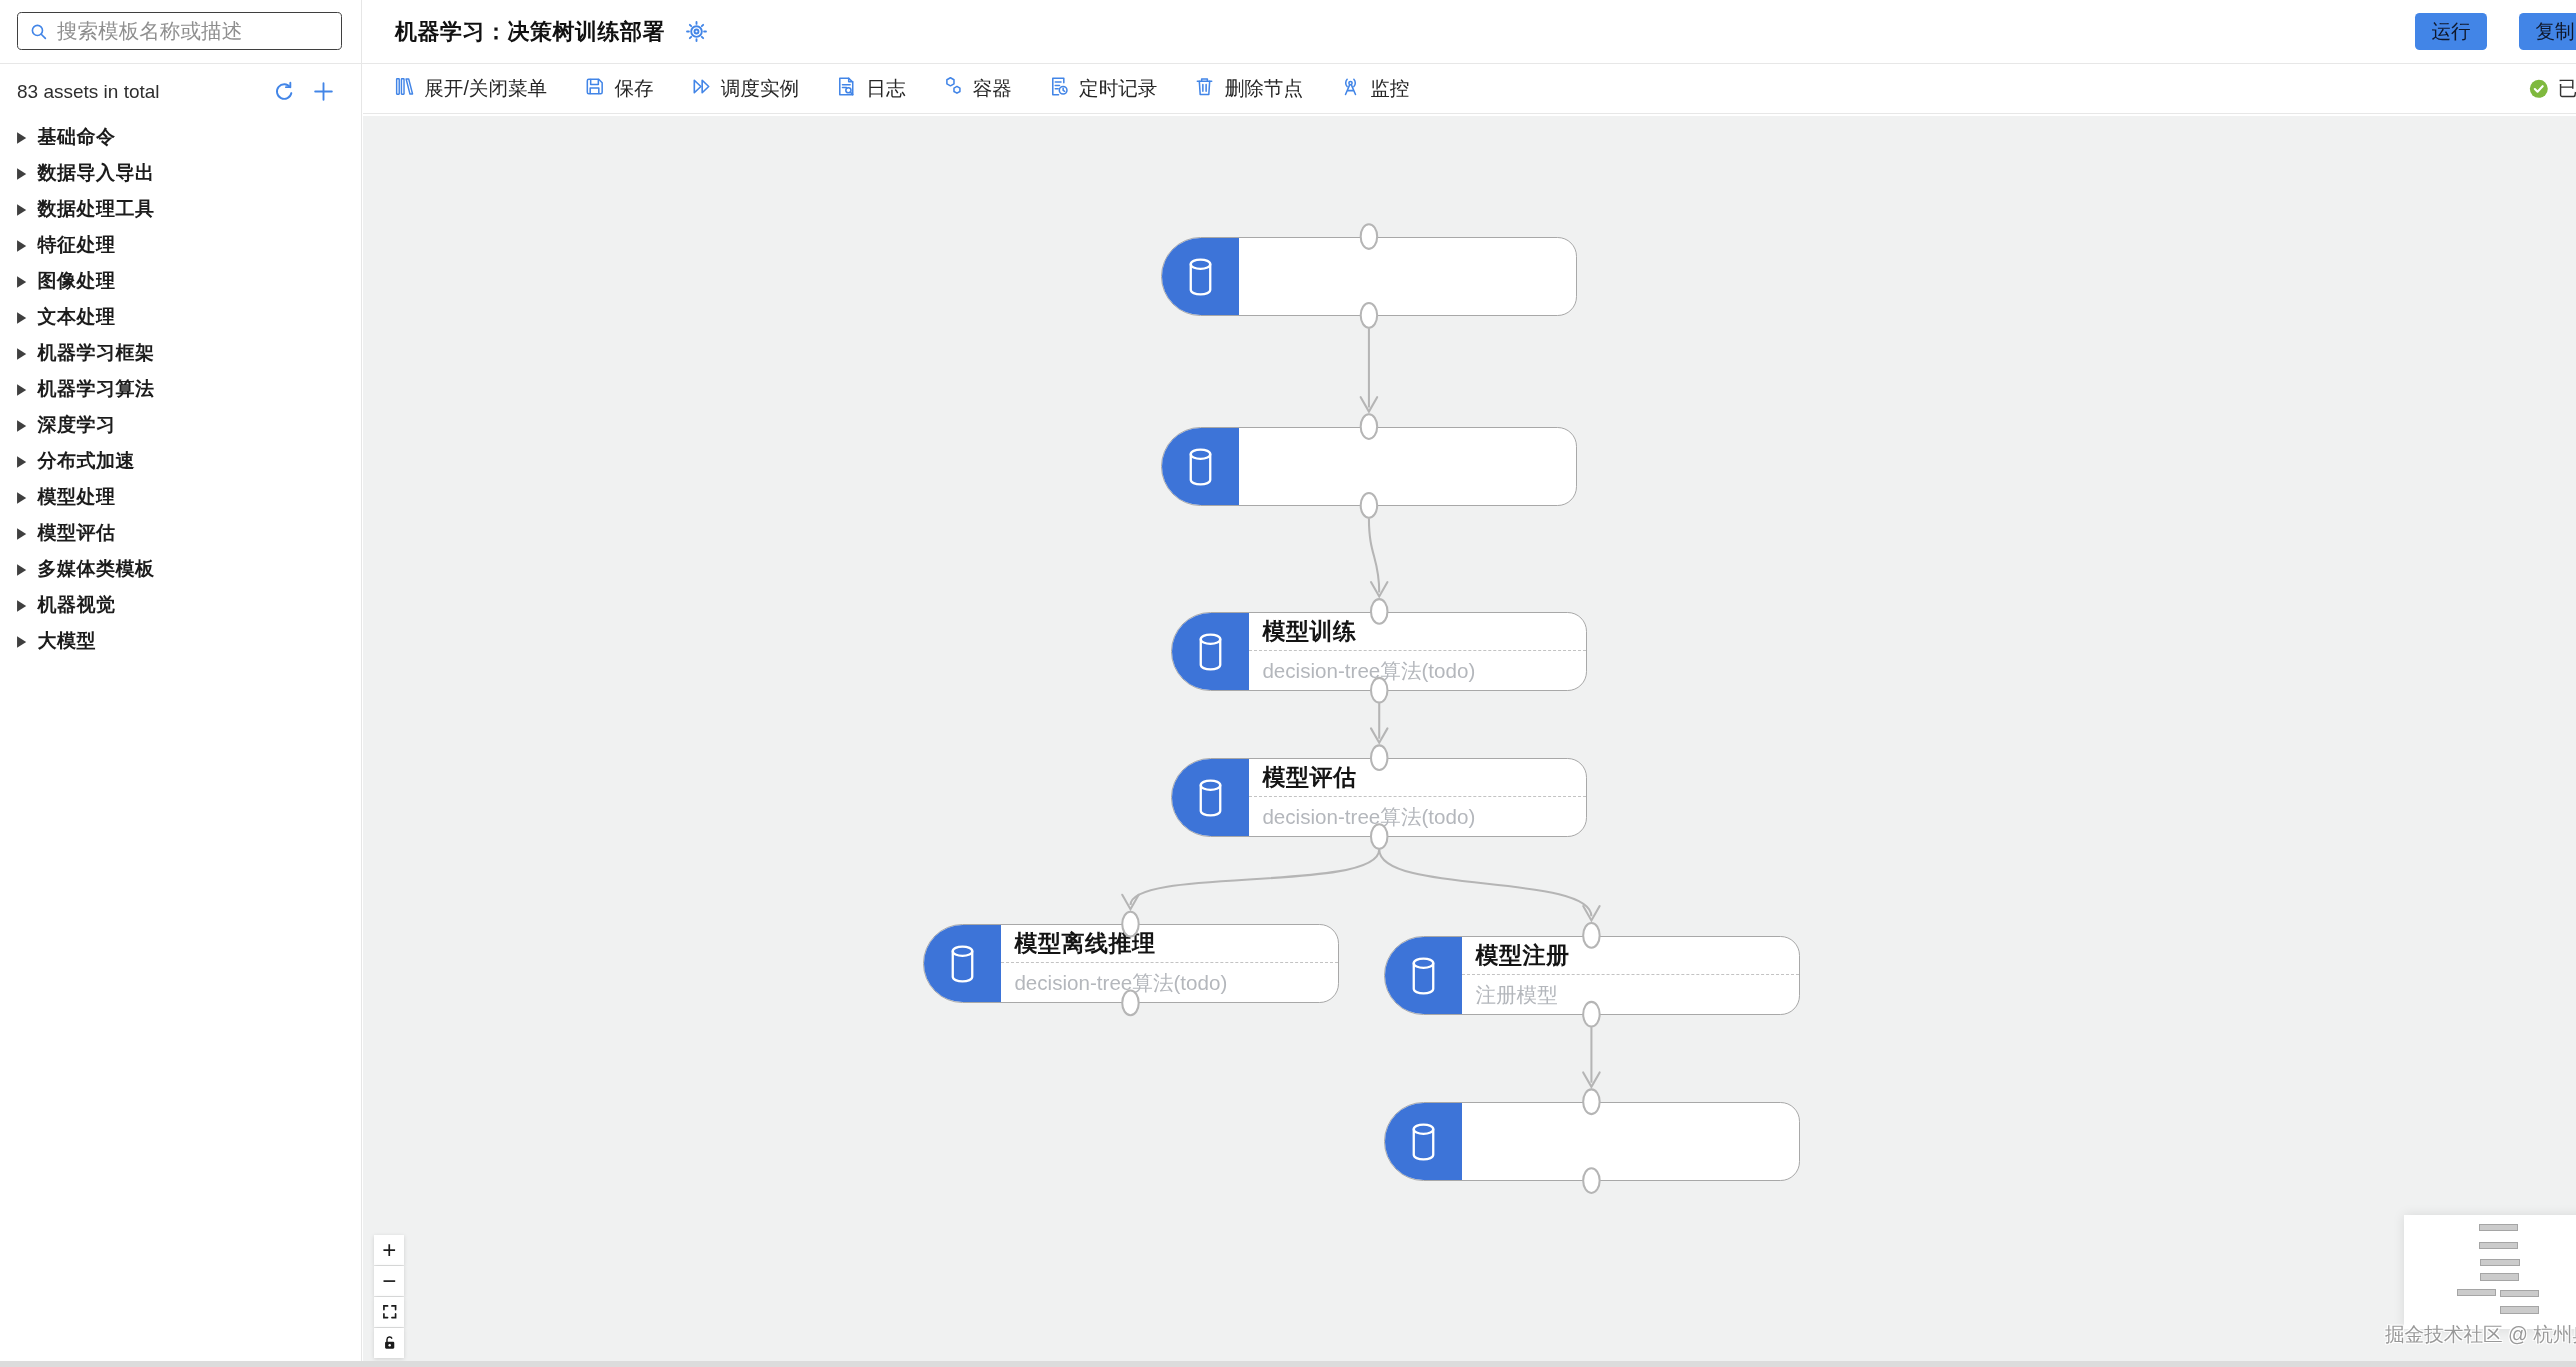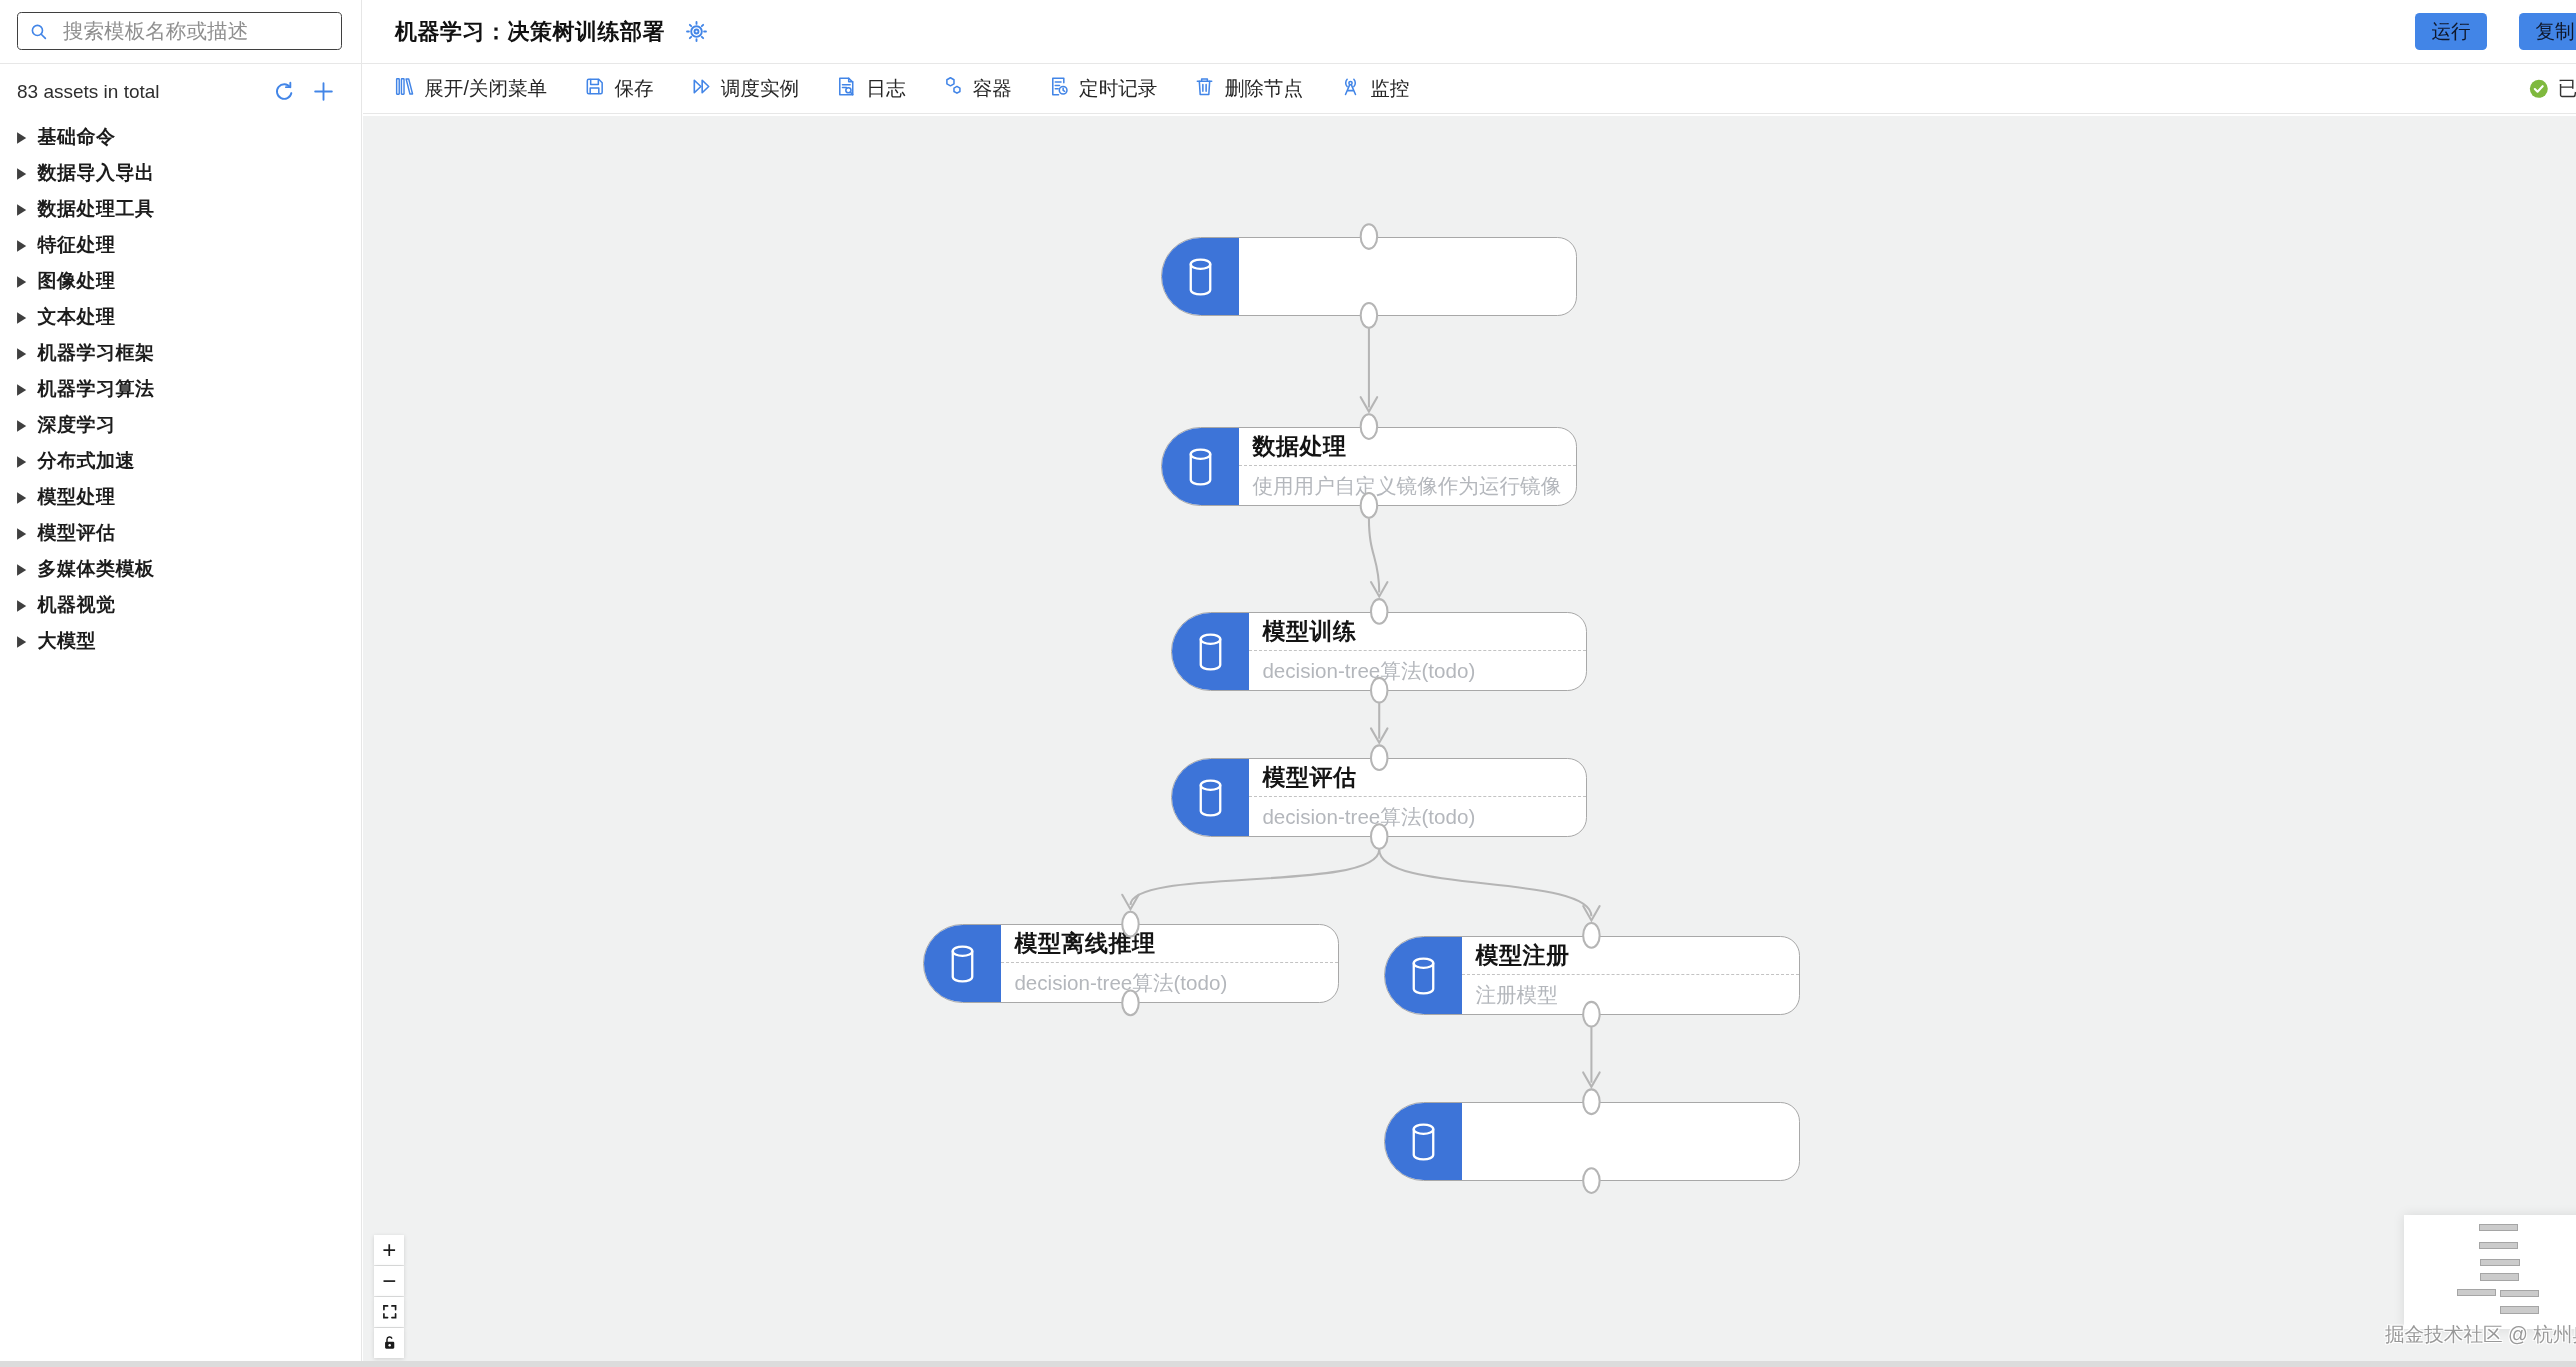--- a/index.html
+++ b/index.html
@@ -9,21 +9,21 @@
     font-family:"Liberation Sans", sans-serif; background:#fff;
   }
   
   #sidebar {
     position:absolute; left:0; top:0; width:362px; height:1367px;
     background:#fff; border-right:1px solid #e6e6e6; z-index:10;
   }
   #search-box {
     position:absolute; left:17px; top:12.4px; width:325px; height:38px;
     border:1.5px solid #3f3f3f; border-radius:4.6px; background:#fff;
-    display:flex; align-items:center; padding:0 10.3px; gap:13px;
+    display:flex; align-items:center; padding:0 10.3px; gap:7px;
   }
   #search-box input {
     border:none; outline:none; flex:1; font-size:20.6px; color:#333;
     font-family:"Liberation Sans", sans-serif; background:transparent;
   }
   #search-box input::placeholder { color:#8f8f8f; }
   #assets-row {
     position:absolute; left:0; top:64px; width:100%; height:55px;
     display:flex; align-items:center; padding:0 25px 0 17px; gap:14.4px;
   }
@@ -314,25 +314,20 @@
               <path d="M9 14v50a19 9 0 0 0 38 0V14"></path>
             </svg>
           </div>
         </div>
         <div class="node" style="left: 798px; top: 311px; width: 416px; height: 79px;">
           <div class="node-blue">
             <svg width="29" height="40" viewBox="0 0 56 78" fill="none" stroke="#fff" stroke-width="4.5" stroke-linecap="round">
               <ellipse cx="28" cy="14" rx="19" ry="9"></ellipse>
               <path d="M9 14v50a19 9 0 0 0 38 0V14"></path>
             </svg>
-          </div>
-          <div class="node-body">
-            <div class="node-title">数据处理</div>
-            <div class="node-divider"></div>
-            <div class="node-sub">使用用户自定义镜像作为运行镜像</div>
           </div>
         </div>
         <div class="node" style="left: 808px; top: 496px; width: 416px; height: 79px;">
           <div class="node-blue">
             <svg width="29" height="40" viewBox="0 0 56 78" fill="none" stroke="#fff" stroke-width="4.5" stroke-linecap="round">
               <ellipse cx="28" cy="14" rx="19" ry="9"></ellipse>
               <path d="M9 14v50a19 9 0 0 0 38 0V14"></path>
             </svg>
           </div>
           <div class="node-body">

